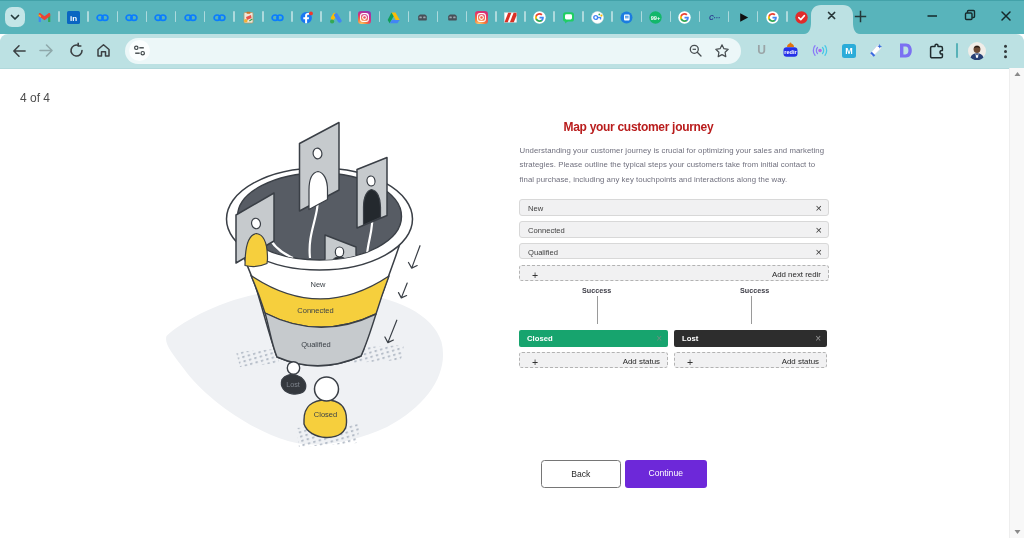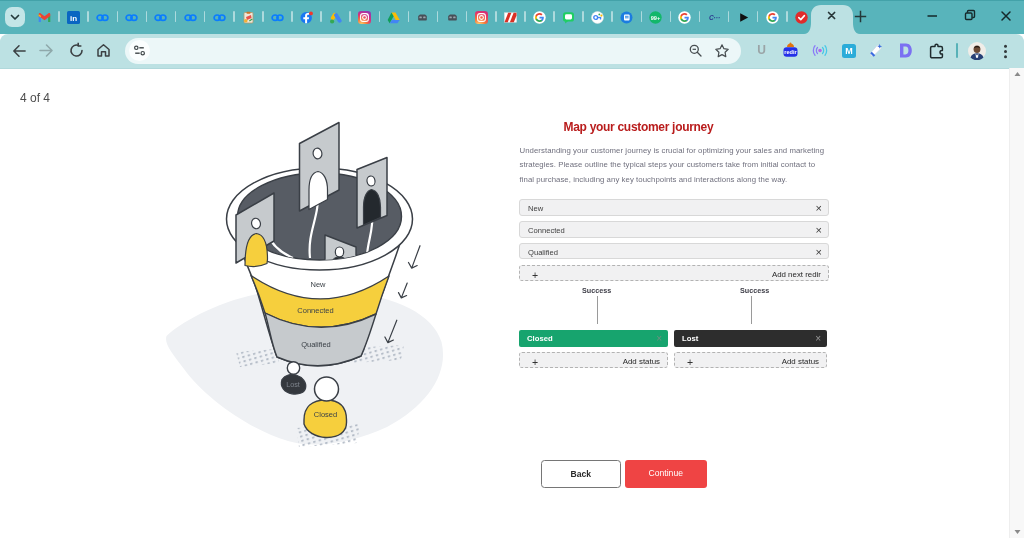--- a/index.html
+++ b/index.html
@@ -25,22 +25,22 @@
   .row { position:absolute; left:519px; width:310px; height:16.4px; background:#f1f1f2; border:1px solid #d8d8d8; border-radius:3px; font-size:7.6px; color:#3e3e3e; }
   .row .txt { position:absolute; left:8px; top:4.2px; }
   .row .x { position:absolute; right:6px; top:1.8px; font-size:11px; color:#3a3a3a; }
   .dashed { border:1px dashed #b3b3b3; }
   .plus { position:absolute; left:12px; top:3px; font-size:10.5px; color:#333; font-weight:normal; }
   .addtxt { position:absolute; right:7px; top:4px; font-size:7.9px; color:#272727; font-weight:normal; }
   .collabel { position:absolute; top:286px; font-size:7.2px; font-weight:bold; color:#3c3c46; }
   .vline { position:absolute; top:296px; width:1px; height:28px; background:#9a9a9a; }
   .statusbox { position:absolute; top:330px; height:17px; border-radius:2px; font-size:7.7px; font-weight:bold; color:#fff; }
   .statusbox .txt { position:absolute; left:8px; top:4.4px; }
-  #btnback { position:absolute; left:541px; top:460px; width:79.5px; height:27.5px; background:#fff; border:1px solid #767676; border-radius:3.5px; font-size:8.6px; color:#2a2a2a; text-align:center; line-height:26px;font-weight:bold; }
-  #btncont { position:absolute; left:625px; top:460px; width:81.5px; height:27.5px; background:#ef4444; border-radius:3px; font-size:8.6px; color:#fff; text-align:center; line-height:27.5px; }
+  #btnback { position:absolute; left:541px; top:460px; width:79.5px; height:27.5px; background:#fff; border:1px solid #767676; border-radius:3.5px; font-size:8.6px; color:#2a2a2a; text-align:center; line-height:26px; }
+  #btncont { position:absolute; left:625px; top:460px; width:81.5px; height:27.5px; background:#6d28d9; border-radius:3px; font-size:8.6px; color:#fff; text-align:center; line-height:27.5px; }
   #scrollbar { position:absolute; left:1009px; top:68px; width:15px; height:470px; background:#f8f8f8; border-left:1px solid #eee; }
 </style>
 </head>
 <body>
 <div id="tabstrip">
     <div id="tsearch"><svg width="20" height="20" viewBox="0 0 20 20">
         <path d="M6.5 8.5 L10 12 L13.5 8.5" fill="none" stroke="#23393b" stroke-width="1.7" stroke-linecap="round" stroke-linejoin="round"></path>
       </svg></div>
     <div class="pin" style="left:38.0px"><svg width="13" height="13" viewBox="0 0 13 13">
         <path d="M0.7 11 L0.7 4.8 L2.9 4.8 L2.9 11 Z" fill="#4285f4"></path>

